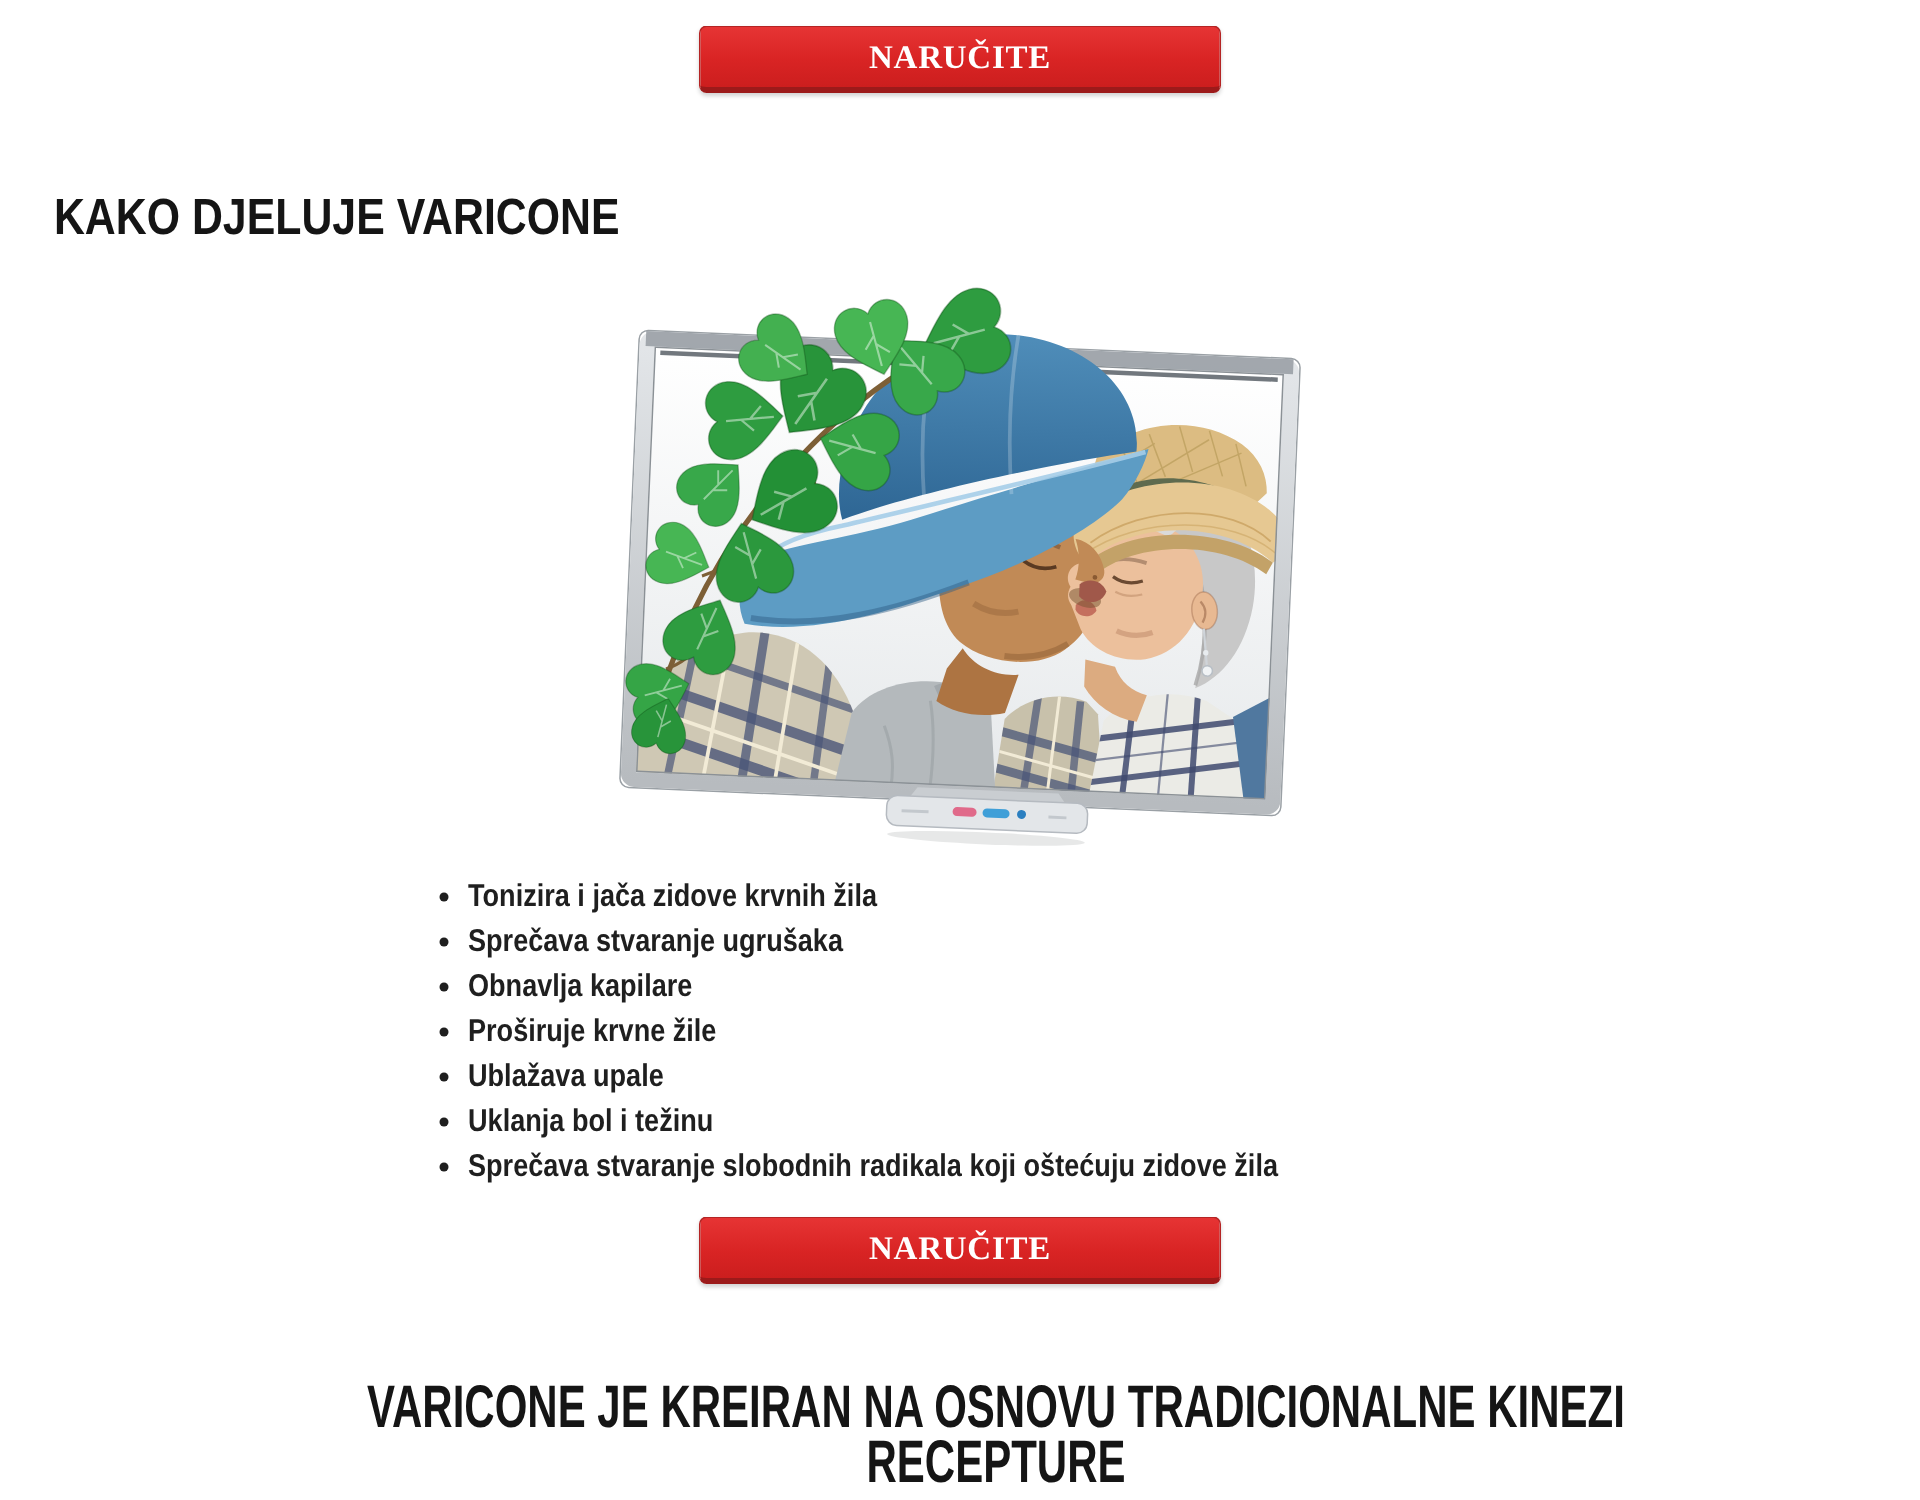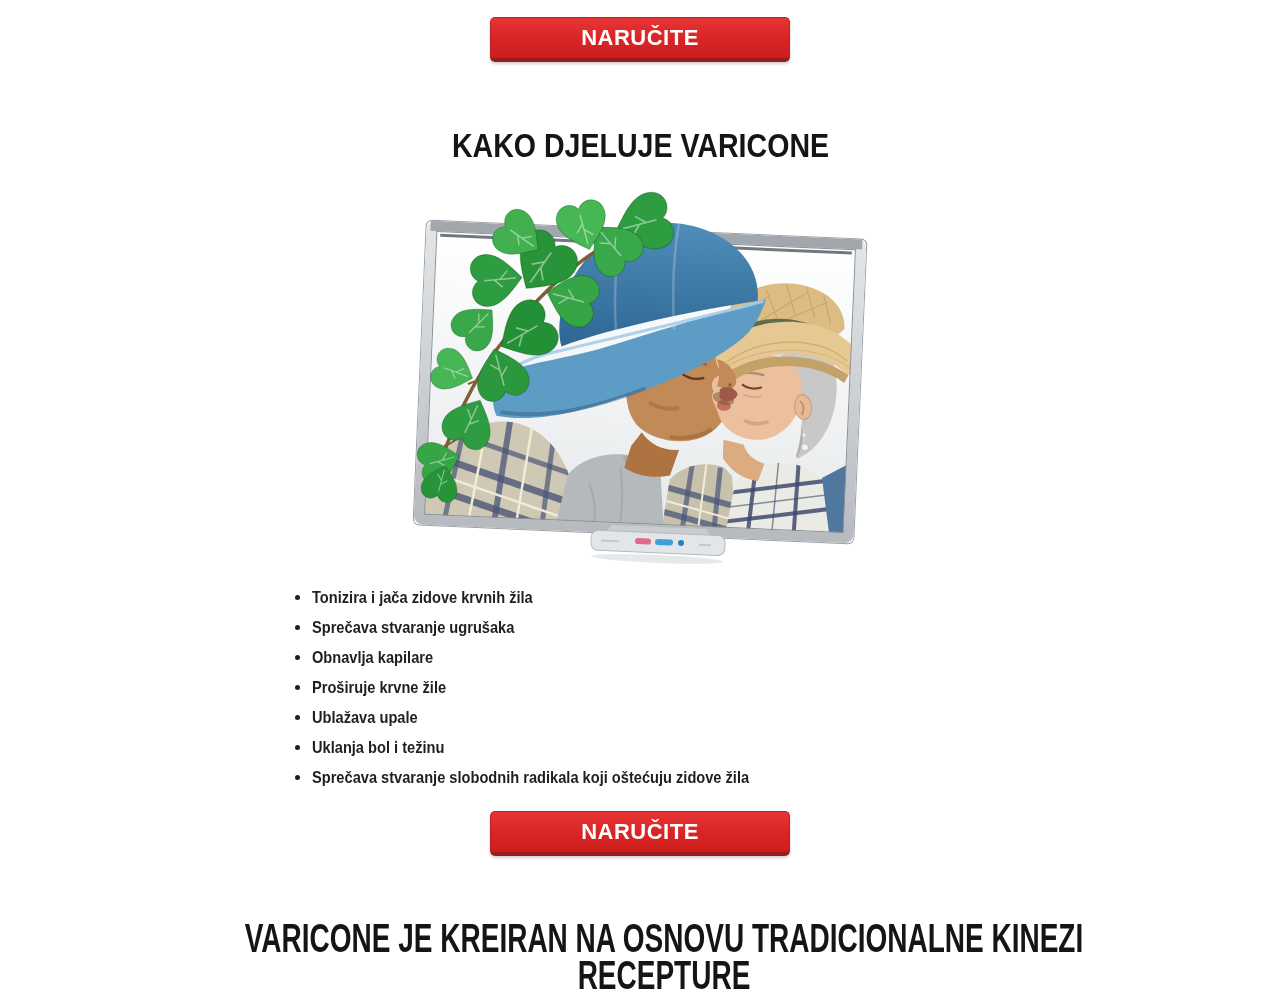--- a/index.html
+++ b/index.html
@@ -3,40 +3,40 @@
 <meta charset="utf-8">
 <style>
   * { box-sizing: border-box; }
   html, body { margin: 0; padding: 0; }
   body {
     width: 1280px; height: 1000px; overflow: hidden;
     background: #ffffff;
     font-family: "Liberation Sans", sans-serif;
   }
   .cta {
-    display: block; width: 300px; height: 45px; margin: 17px auto 0;
+    display: block; width: 348px; height: 45px; margin: 17px auto 0;
     background: linear-gradient(180deg, #e63434 0%, #d92424 55%, #cc1e1e 100%);
     border: 1px solid #b42424; border-bottom: 4px solid #9c1a1a;
     border-radius: 5px;
     color: #ffffff; font-size: 22px; font-weight: 700; letter-spacing: 0.5px;
     text-align: center; line-height: 39px; text-decoration: none;
-    box-shadow: 0 2px 3px rgba(0,0,0,0.18); cursor: pointer;
+    box-shadow: 0 2px 3px rgba(0,0,0,0.18); cursor: pointer; font-family: Liberation Serif, serif;
   }
   .cta.bottom { margin-top: 24px; }
   .h1 {
-    margin: 64px 0 0; text-align: center;
+    margin: 64px 0 0; 
     font-size: 34px; line-height: 38px; font-weight: 700; color: #151515;
   }
   .cx84 { display: inline-block; transform: scaleX(0.84); white-space: nowrap; }
   .photo { margin: 24px auto 0; width: 460px; height: 378px; }
   .photo svg { display: block; width: 100%; height: 100%; overflow: visible; }
   .benefits-wrap { width: 700px; margin: 22px auto 0; }
   .benefits { margin: 0; padding: 0 0 0 22px; list-style: disc; }
   .benefit {
-    font-size: 17px; line-height: 19px; font-weight: 700;
+    font-size: 21px; line-height: 19px; font-weight: 700;
     color: #1f1f1f; margin: 0 0 11px;
   }
   .benefit:last-child { margin-bottom: 16px; }
   .cx86 { display: inline-block; transform: scaleX(0.86); transform-origin: 0 50%; white-space: nowrap; }
   .h2 {
     margin: 64px 0 0; text-align: center;
     font-size: 40px; line-height: 37px; font-weight: 700; color: #151515; padding-left: 48px;
   }
   .h2line { display: block; transform: scaleX(0.70); white-space: nowrap; }
 </style>

